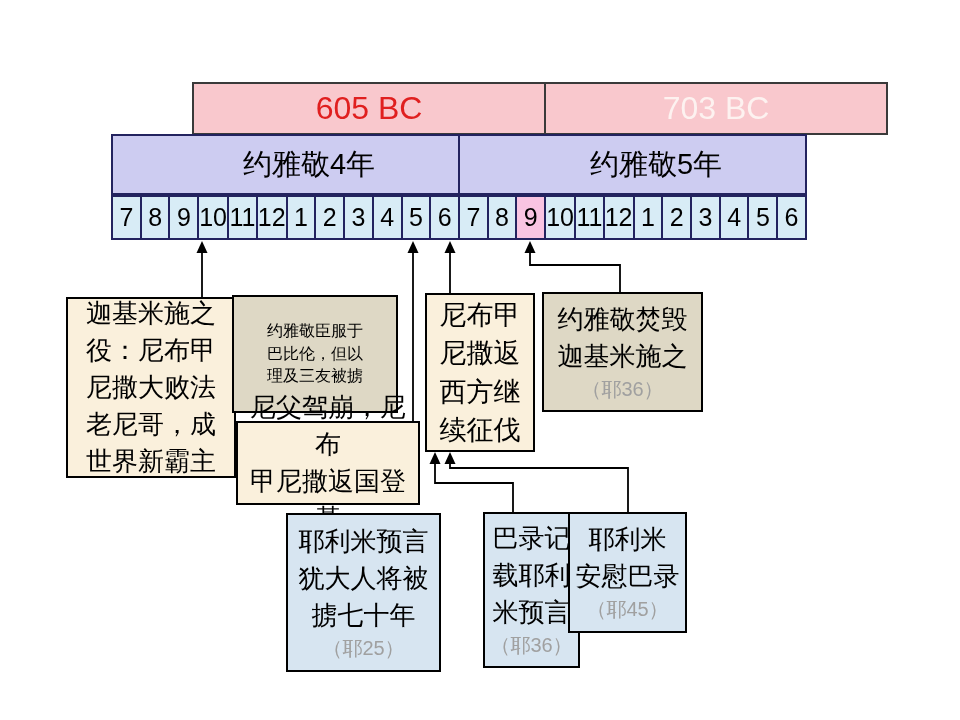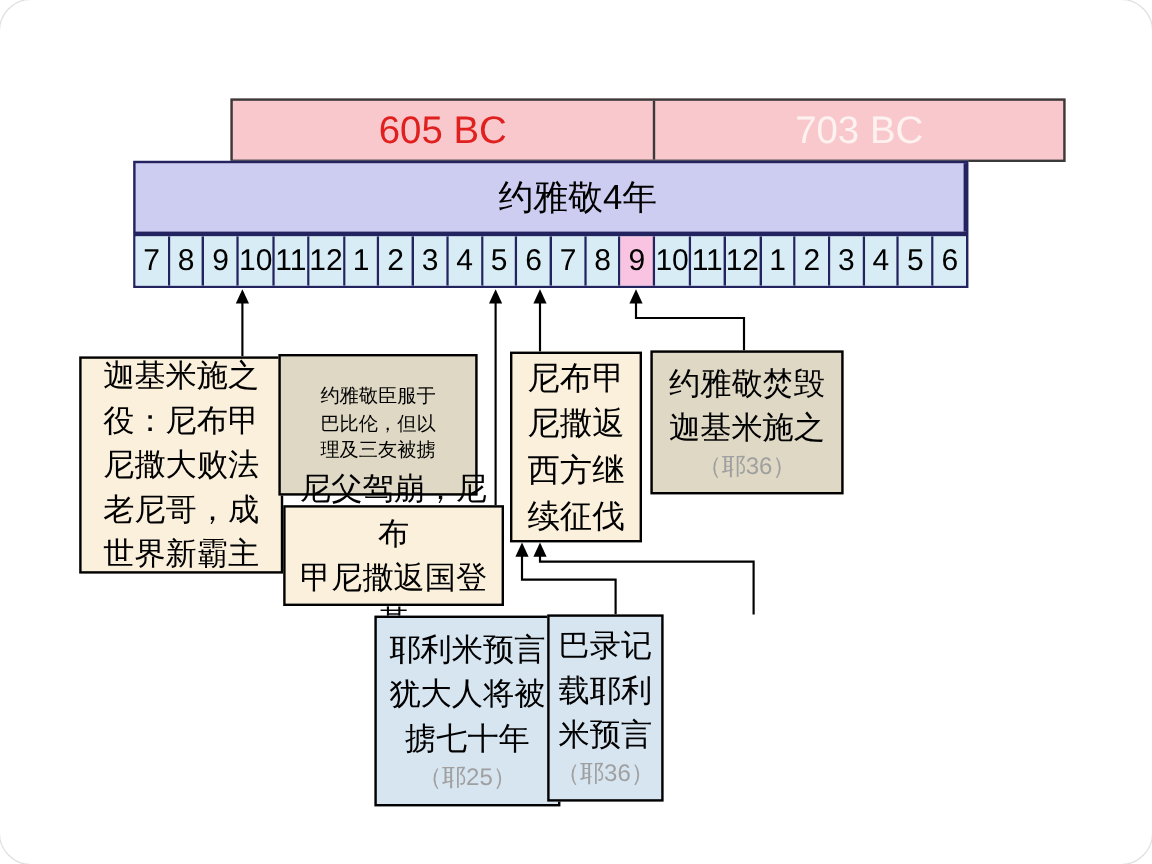--- a/index.html
+++ b/index.html
@@ -1,20 +1,19 @@
 <!DOCTYPE html>
 <html><head>
 <meta charset="utf-8">
 <style>
   html,body { margin:0; padding:0; background:#ffffff; }
   #slide {
     position:relative; width:960px; height:720px; background:#ffffff;
     font-family:"Liberation Sans","DejaVu Sans",sans-serif; overflow:hidden;
     outline:1px solid #e0e0e0;
-    border-radius:26px;
   }
 
   
   .year-bar {
     position:absolute; left:192px; top:82px; width:696px; height:53px;
     display:flex; background:#f9c8cd; border:2px solid #3a3a3a; box-sizing:border-box;
   }
   .year-seg { display:flex; align-items:center; justify-content:center; font-size:32px; }
   .year-seg.first { flex:0 0 350px; border-right:2px solid #3a3a3a; color:#e01f1f; }
   .year-seg.second { flex:1; color:#fdf2f0; }
@@ -51,41 +50,42 @@
   .citation { color:#a0a0a0; font-size:20px; line-height:1.42; }
   .cream { background:#faf0dc; }
   .tan   { background:#ded8c5; }
   .blue  { background:#d7e5f1; }
 
   .box-carchemish     { left:66px;  top:297px; width:170px; height:181px; font-size:26px; }
   .box-submission     { left:232px; top:295px; width:166px; height:118px; font-size:16px; }
   .box-accession      { left:236px; top:421px; width:184px; height:84px;  font-size:26px; }
   .box-campaign       { left:425px; top:293px; width:110px; height:159px; font-size:27px; }
   .box-burn-scroll    { left:542px; top:292px; width:161px; height:120px; font-size:26px; }
-  .box-seventy-years  { left:312px; top:513px; width:155px; height:159px; font-size:26px; }
-  .box-baruch-writes  { left:456px; top:512px; width:97px;  height:156px; font-size:26px; }
+  .box-seventy-years  { left:286px; top:513px; width:155px; height:159px; font-size:26px; }
+  .box-baruch-writes  { left:483px; top:512px; width:97px;  height:156px; font-size:26px; }
   .box-comfort-baruch { left:568px; top:512px; width:119px; height:121px; font-size:26px; }
 
   
   .connectors { position:absolute; left:0; top:0; width:960px; height:720px; pointer-events:none; }
   .connectors path { stroke:#000; stroke-width:1.8; fill:none; }
   .connectors polygon { fill:#000; stroke:none; }
 </style>
 </head>
 <body>
 
 <div id="slide">
 
   <div class="year-bar">
     <div class="year-seg first">605 BC</div>
     <div class="year-seg second">703 BC</div>
   </div>
 
   <div class="regnal-bar">
     <div class="regnal-seg first">约雅敬4年</div>
+    <div class="regnal-seg">约雅敬5年</div>
   </div>
 
   <div class="month-row">
       <div class="month-cell">7</div>
       <div class="month-cell">8</div>
       <div class="month-cell">9</div>
       <div class="month-cell">10</div>
       <div class="month-cell">11</div>
       <div class="month-cell">12</div>
       <div class="month-cell">1</div>
@@ -167,14 +167,19 @@
     <div class="citation">（耶25）</div>
   </div>
 
   <div class="event-box blue box-baruch-writes">
     <div class="event-text">巴录记
 载耶利
 米预言</div>
     <div class="citation">（耶36）</div>
   </div>
 
+  <div class="event-box blue box-comfort-baruch">
+    <div class="event-text">耶利米
+安慰巴录</div>
+    <div class="citation">（耶45）</div>
+  </div>
 
 </div>
 
 </body></html>

